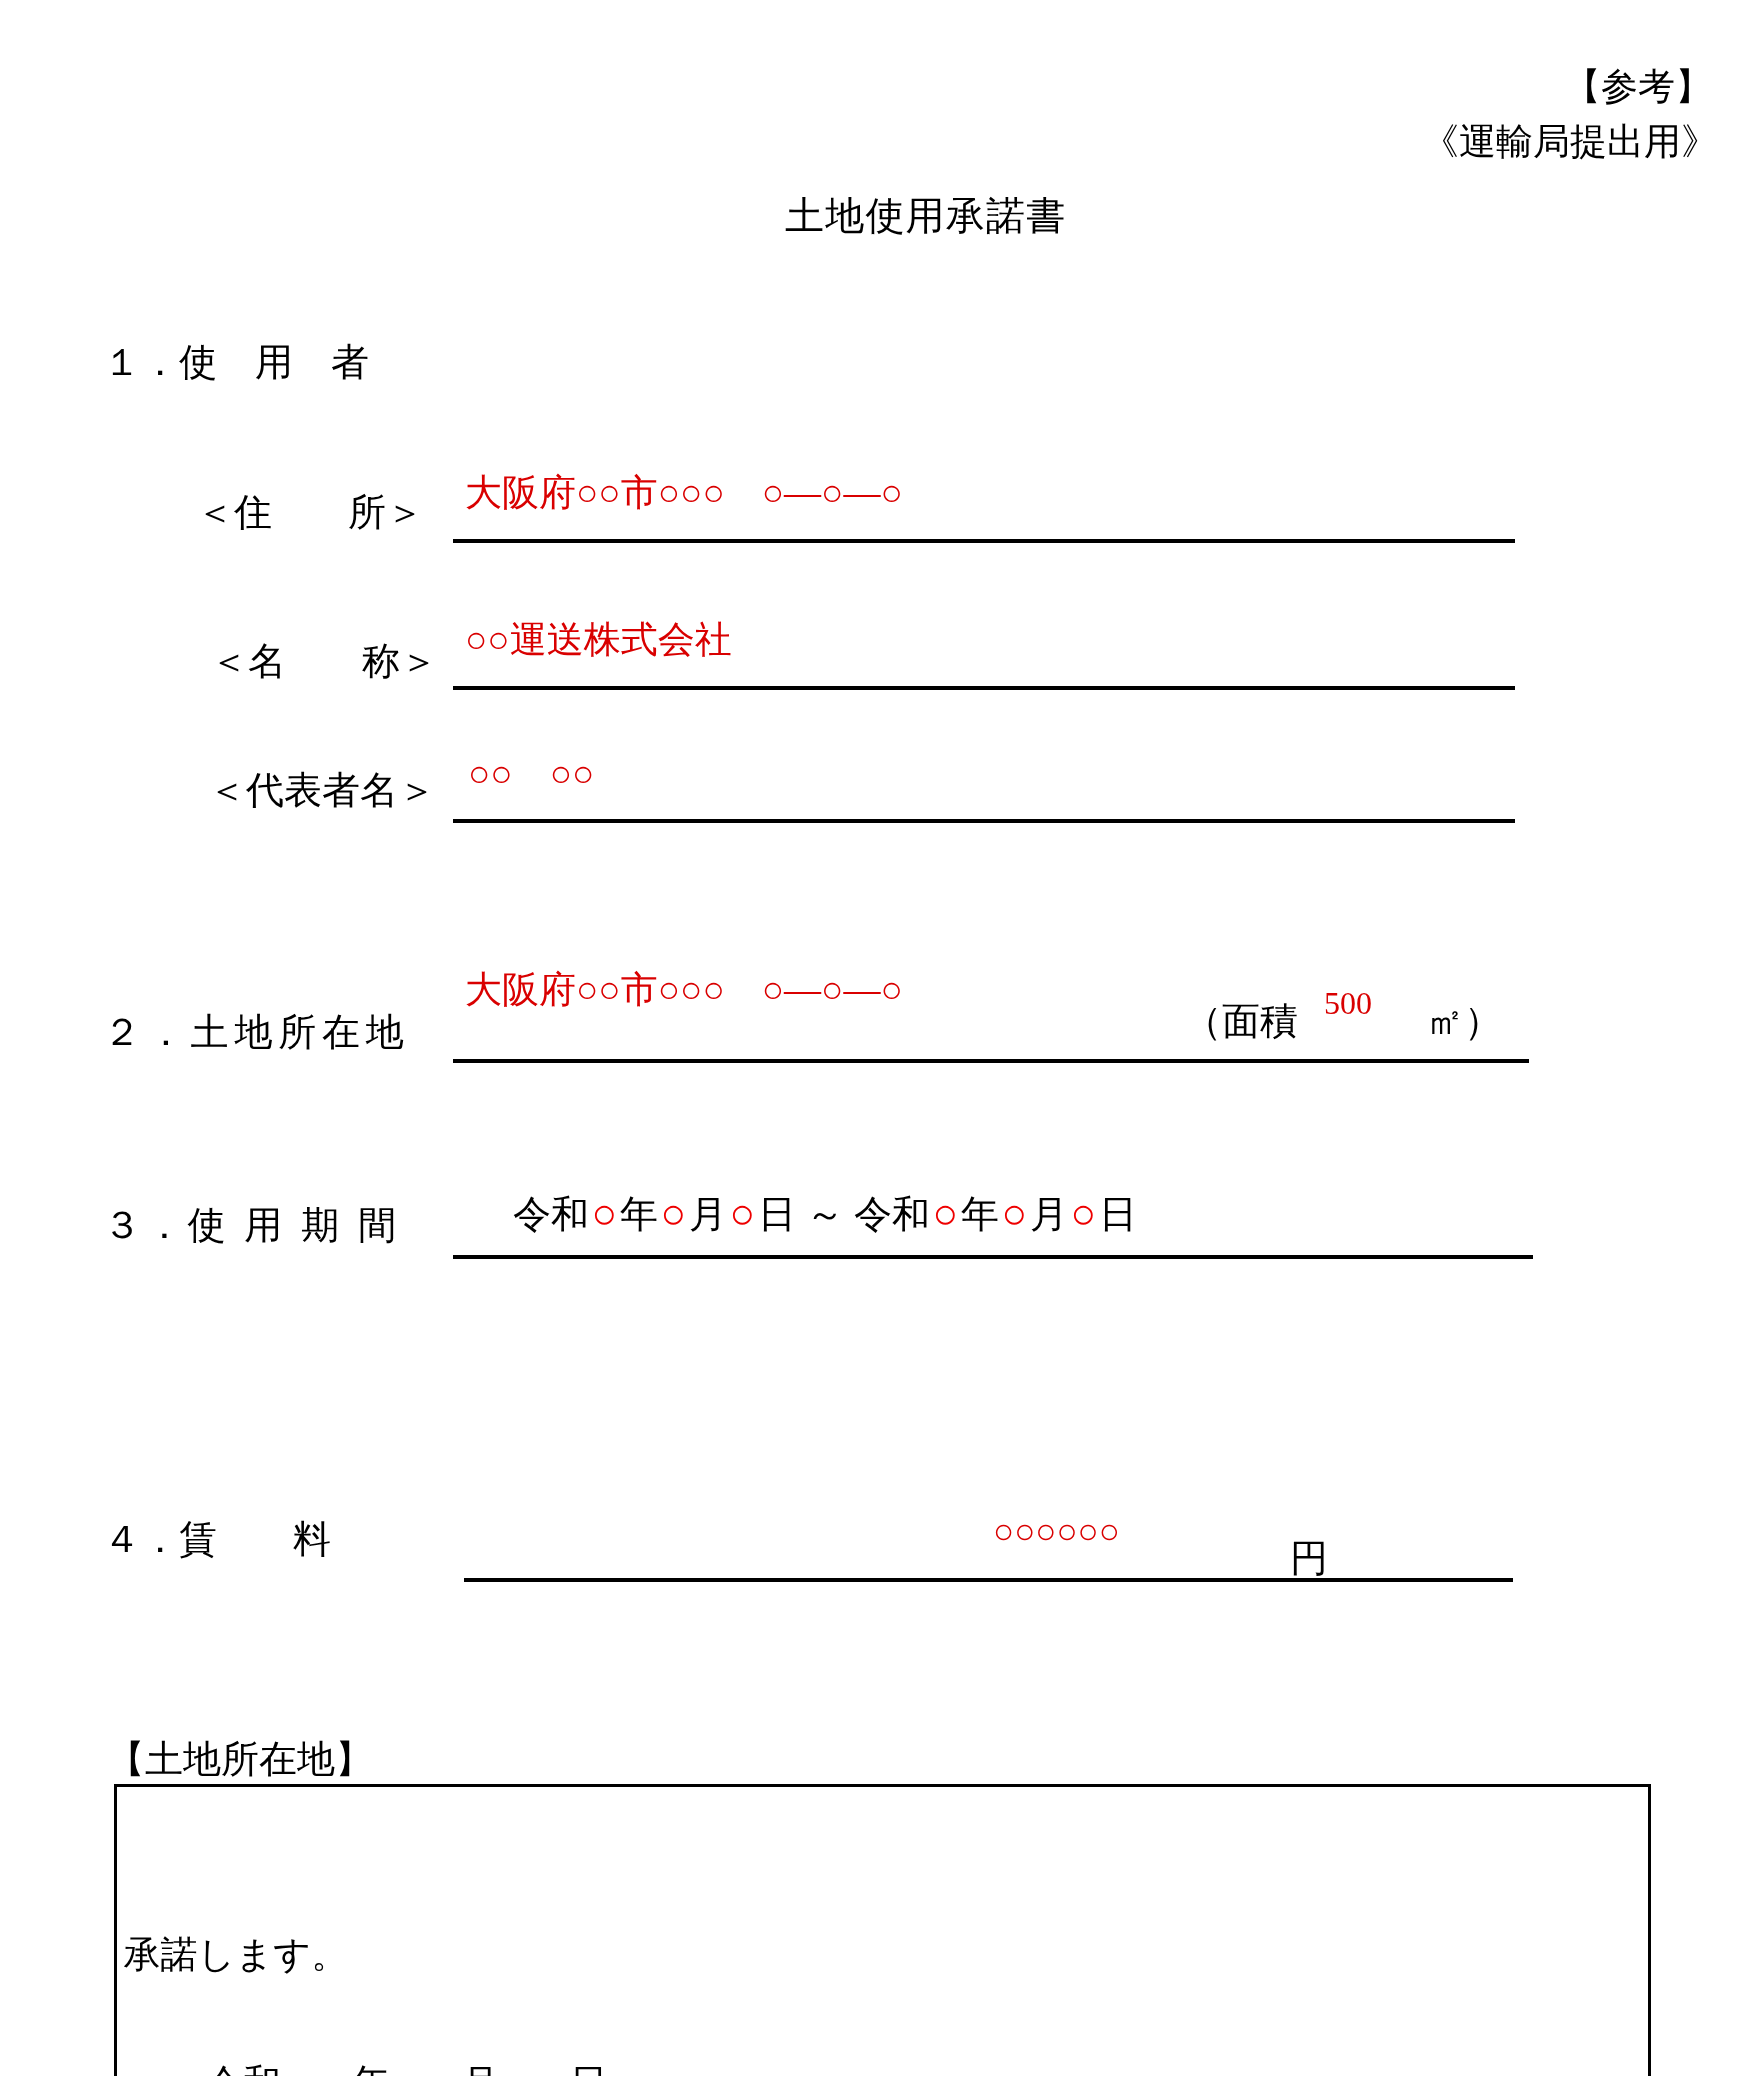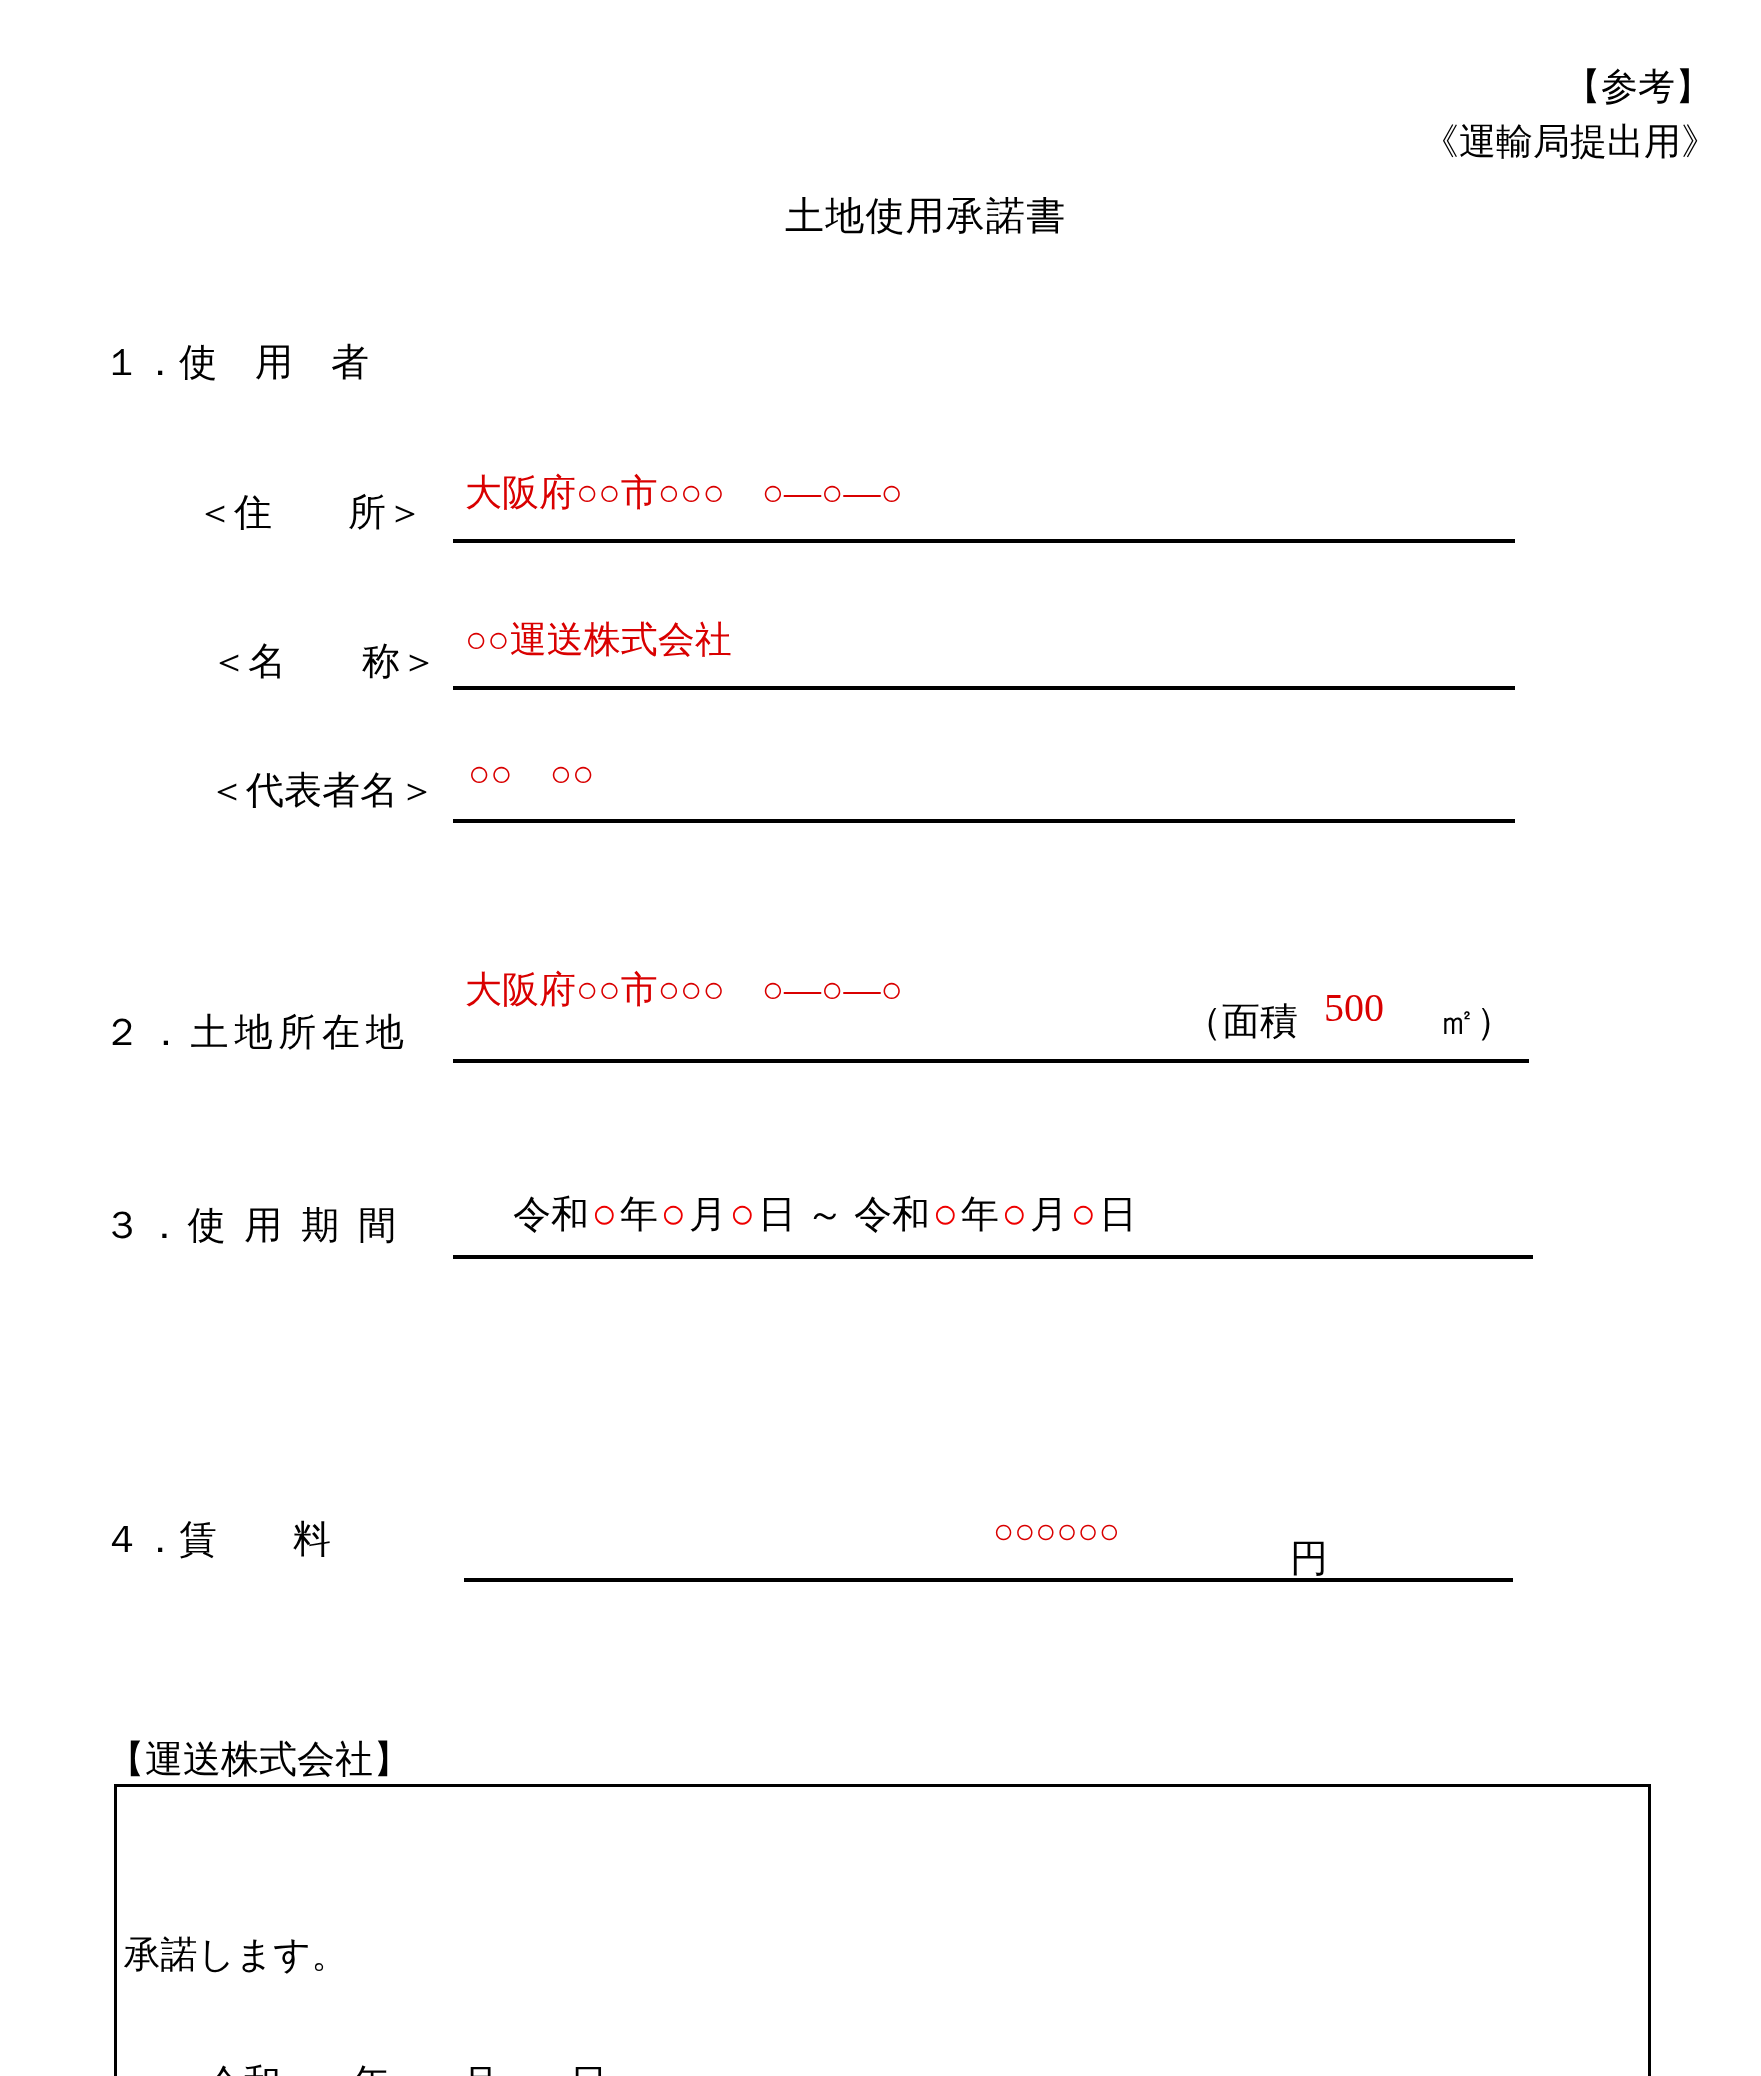--- a/index.html
+++ b/index.html
@@ -27,21 +27,21 @@
   }
   .thin-circle{ color:#d90000; font-family:"Liberation Serif", serif; }
   .tilde{ margin:0 10px; }
   .unit{ font-family:"DejaVu Sans","Liberation Sans",sans-serif; }
   .owner-box{
     position:absolute; left:114px; top:1784px;
     width:1531px; height:892px;
     border:3.7px solid #000; background:#fff;
   }
   .area-group{ display:flex; align-items:flex-start; }
-  .area-num{ position:relative; top:-14px; margin:0 54px 0 26px; font-size:40px; }
+  .area-num{ position:relative; top:-14px; margin:0 54px 0 26px; font-size:32px; }
 </style>
 </head>
 <body>
 
 <div class="page">
 
   <div class="abs jp corner" style="right:50px; top:66px; font-size:37px;">【参考】</div>
   <div class="abs jp corner" style="right:44px; top:121px; font-size:37px;">《運輸局提出用》</div>
 
   <div class="abs jp title" style="left:785px; top:194px;">土地使用承諾書</div>
@@ -87,21 +87,21 @@
     <span class="bold-circle">○</span>
     <span class="jp">日</span>
   </div>
   <div class="underline" style="left:453px; top:1255px; width:1080px;"></div>
 
   <div class="abs jp" style="left:103px; top:1518px;">４．賃　　料</div>
   <div class="abs red-value thin-circle" style="left:993px; top:1513px; font-size:35px;">○○○○○○</div>
   <div class="abs jp" style="left:1290px; top:1537px;">円</div>
   <div class="underline" style="left:464px; top:1578px; width:1049px;"></div>
 
-  <div class="abs jp" style="left:107px; top:1738px;">【運送株式会社】</div>
+  <div class="abs jp" style="left:107px; top:1738px;">【土地所在地】</div>
 
   <div class="owner-box">
 
     <div class="abs jp" style="left:6.6px; top:147px; font-size:37px;">承諾します。</div>
 
     <div class="abs dateline" style="left:88px; top:270px; height:54px; gap:24px;">
       <span class="jp">令和</span>
       <span class="jp red-value thin-circle" style="font-size:38px;">○</span>
       <span class="jp">年</span>
       <span class="jp red-value thin-circle" style="font-size:38px;">○</span>

